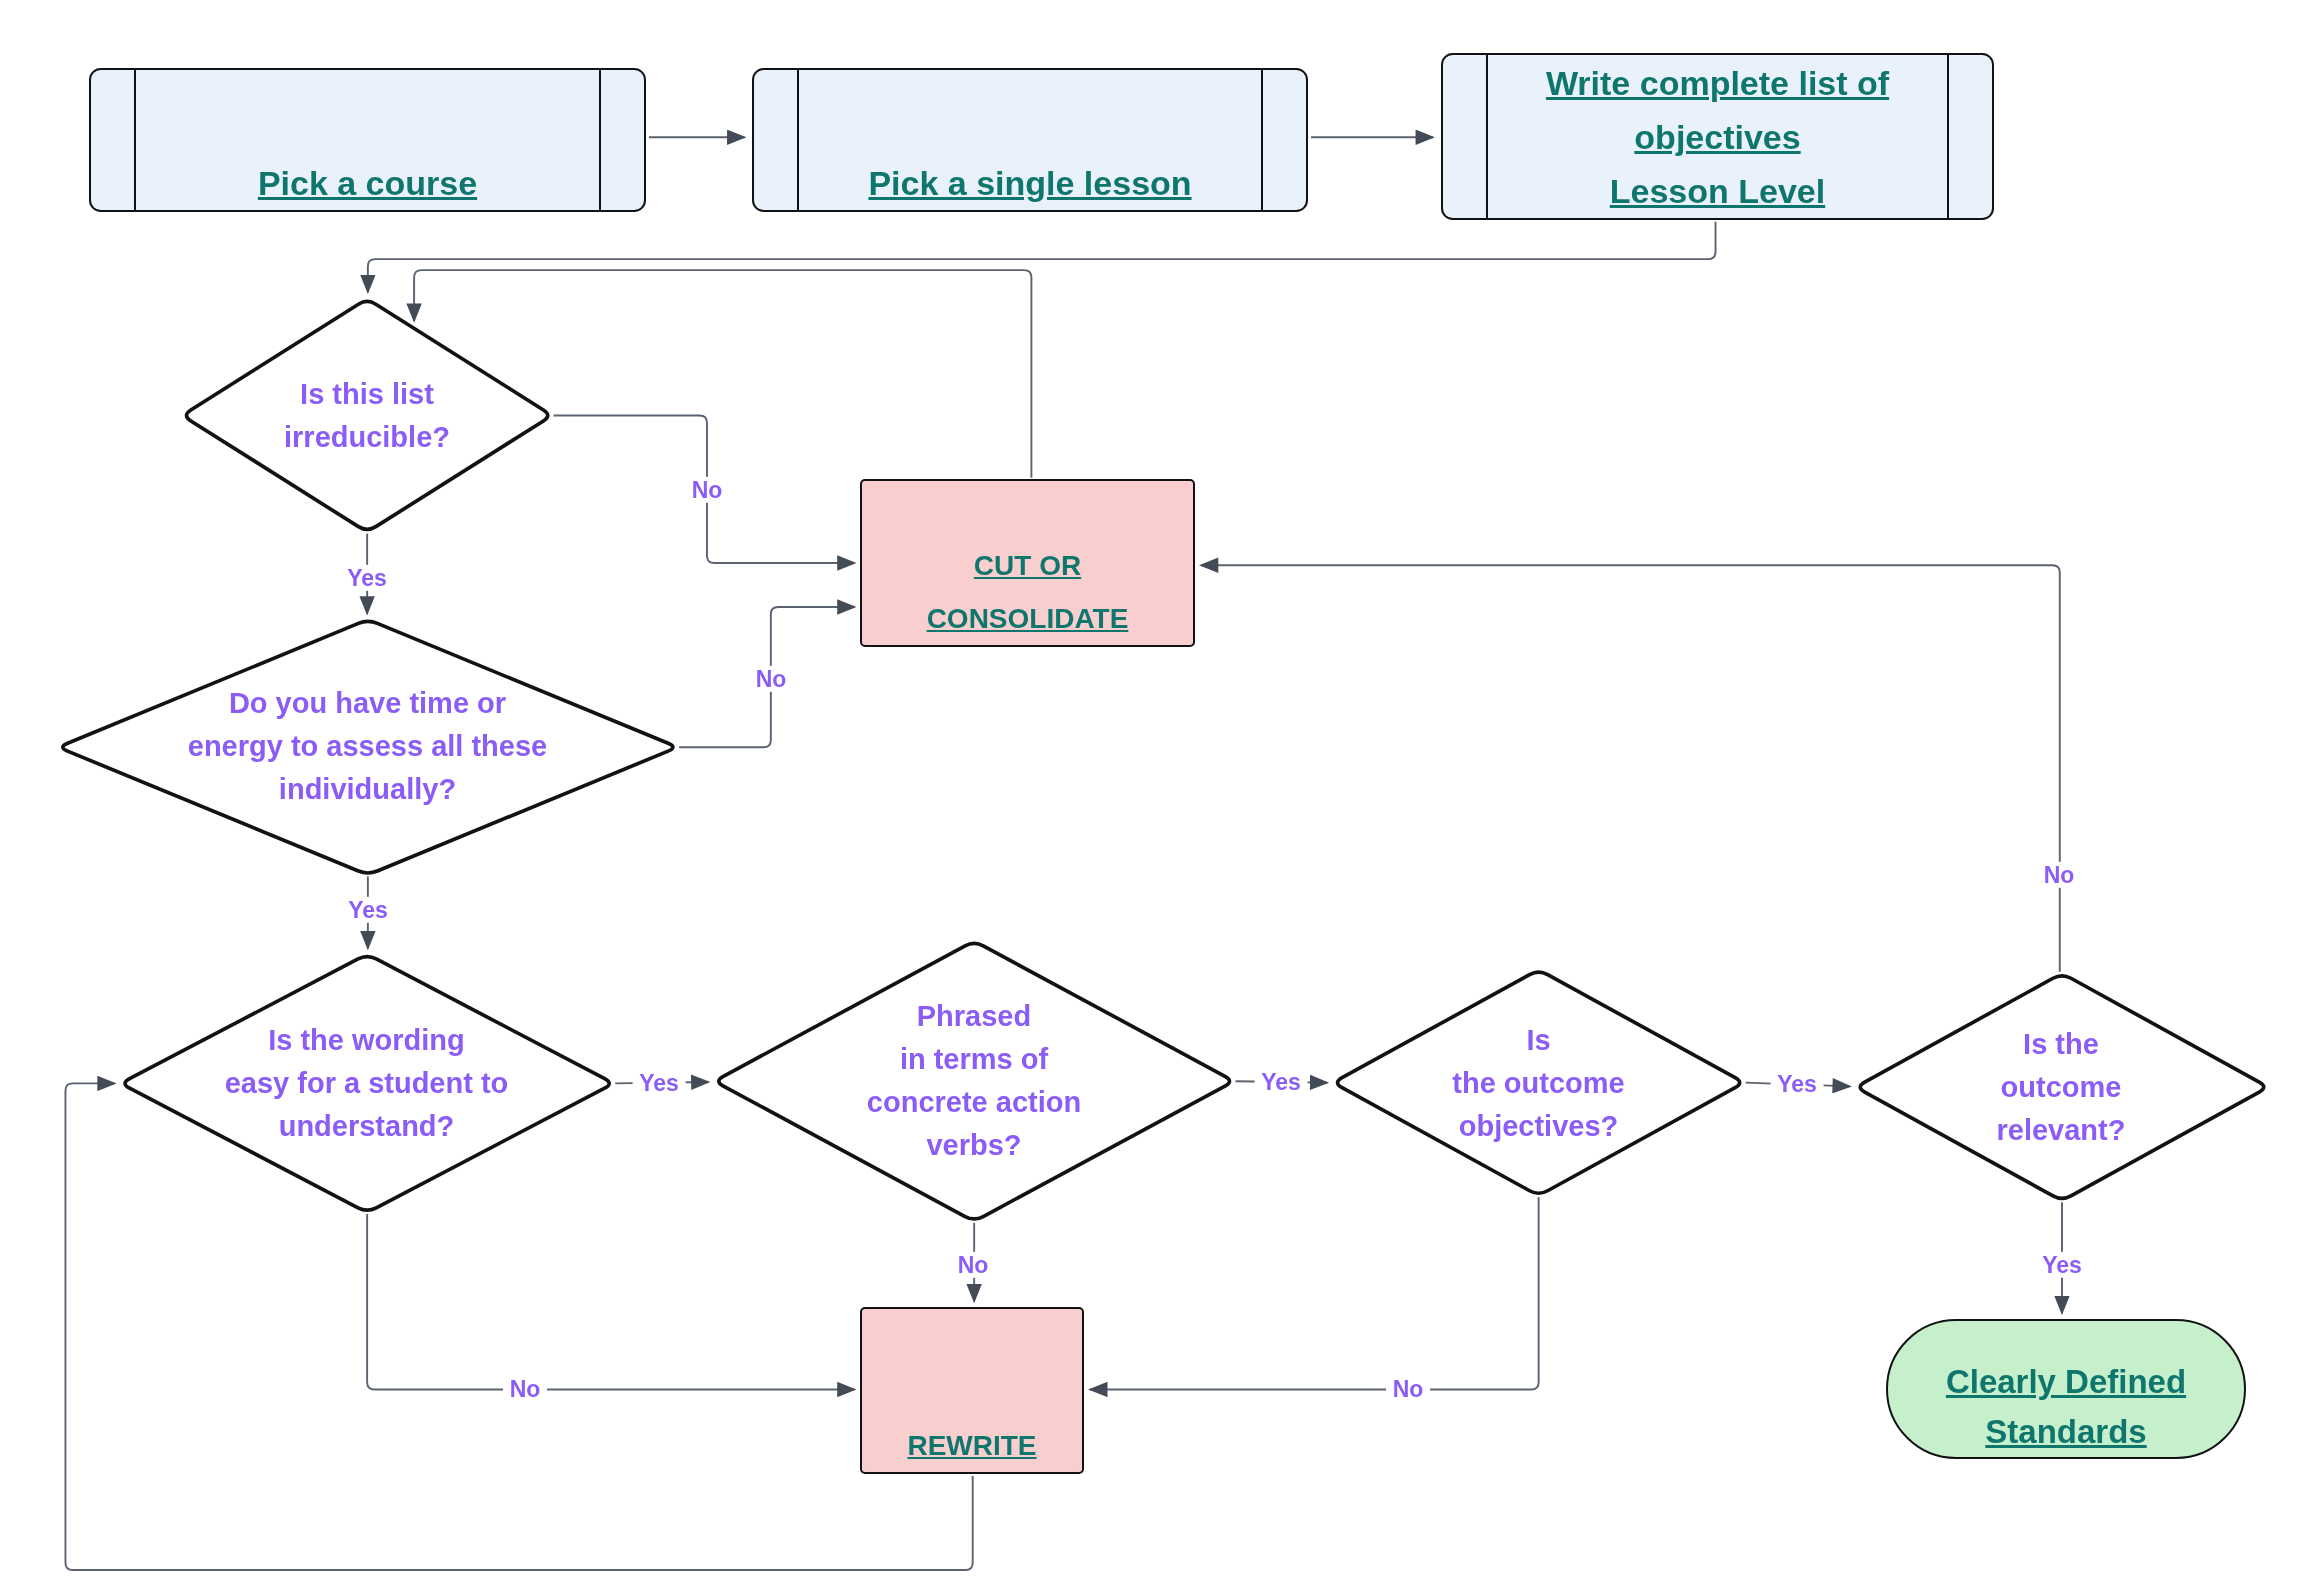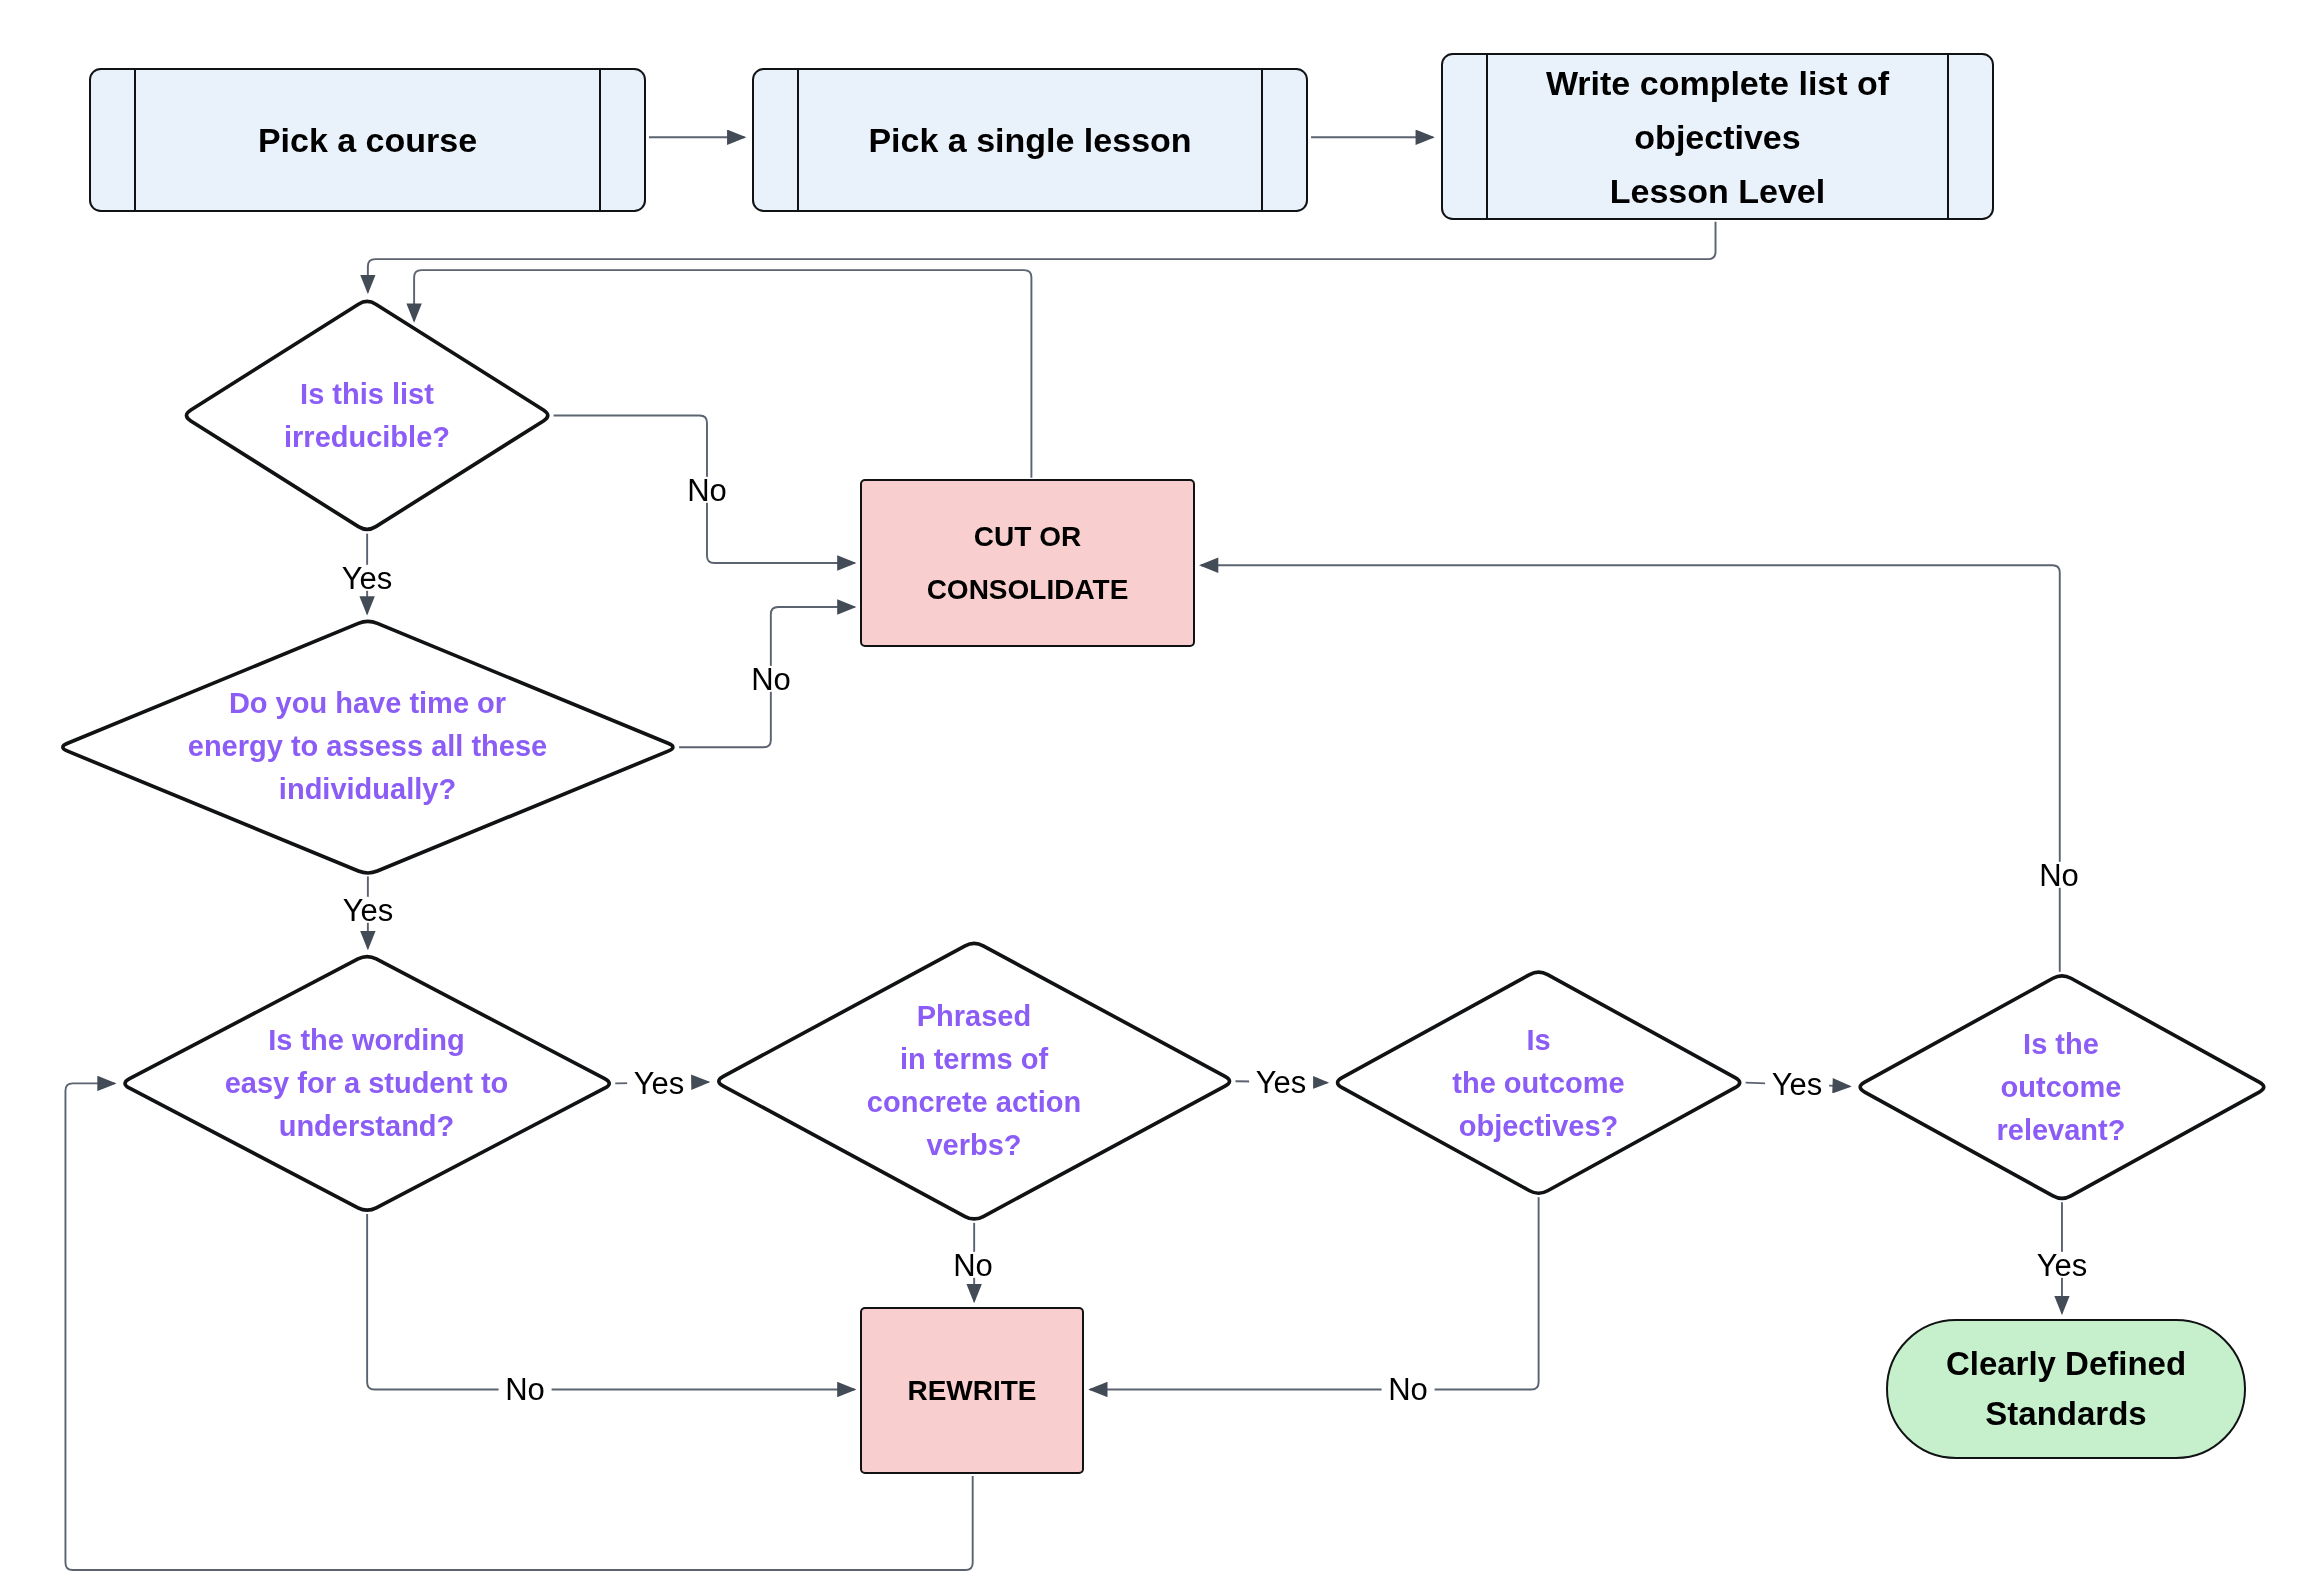--- a/index.html
+++ b/index.html
@@ -8,24 +8,25 @@
     width:2319px;height:1584px;
     background:#ffffff;
     font-family:"Liberation Sans", sans-serif;
     overflow:hidden;
   }
   #wires{position:absolute;left:0;top:0;width:2319px;height:1584px;}
 
   .node{
     position:absolute;
     box-sizing:border-box;
-    display:flex;align-items:center;justify-content:center;
+    display:flex;align-items:flex-end;justify-content:center;
     text-align:center;
     font-weight:bold;
-    color:#000000;
+    color:#0f766e;
+    text-decoration:underline;
   }
   .process{
     background:#e9f1fb;
     border:2.9px solid #101214;
     border-radius:11.7px;
     font-size:34px;
     line-height:54px;
   }
   .stripe{
     position:absolute;top:0;bottom:0;width:2.2px;background:#101214;
@@ -53,23 +54,23 @@
     font-weight:bold;
     color:#8b5cf6;
     font-size:29px;
     line-height:43px;
     pointer-events:none;
   }
   .edge-label{
     position:absolute;
     transform:translate(-50%,-50%);
     background:#ffffff;
-    color:#000000;
-    font-weight:normal;
-    font-size:31px;
+    color:#8b5cf6;
+    font-weight:bold;
+    font-size:23px;
     line-height:25px;
     padding:0.7px 6.6px;
     white-space:nowrap;
   }
 </style>
 </head>
 <body>
 
 <div class="canvas">
 

